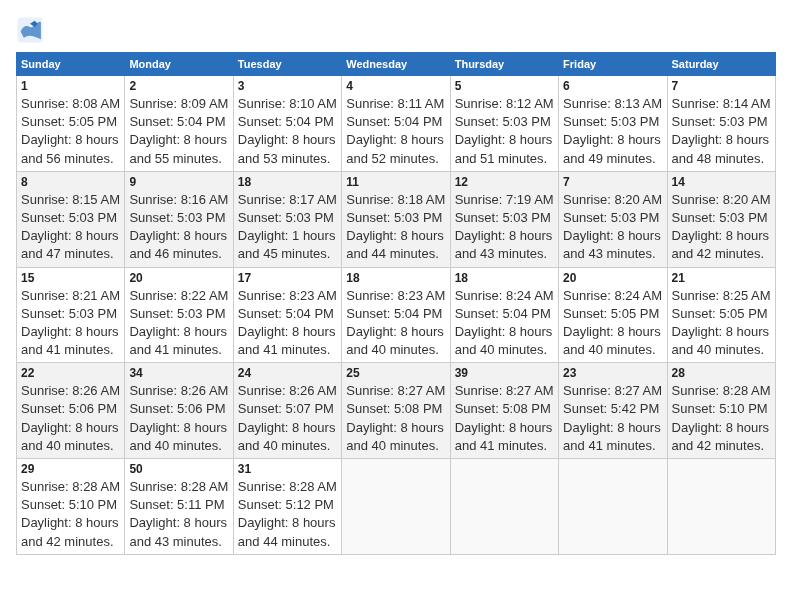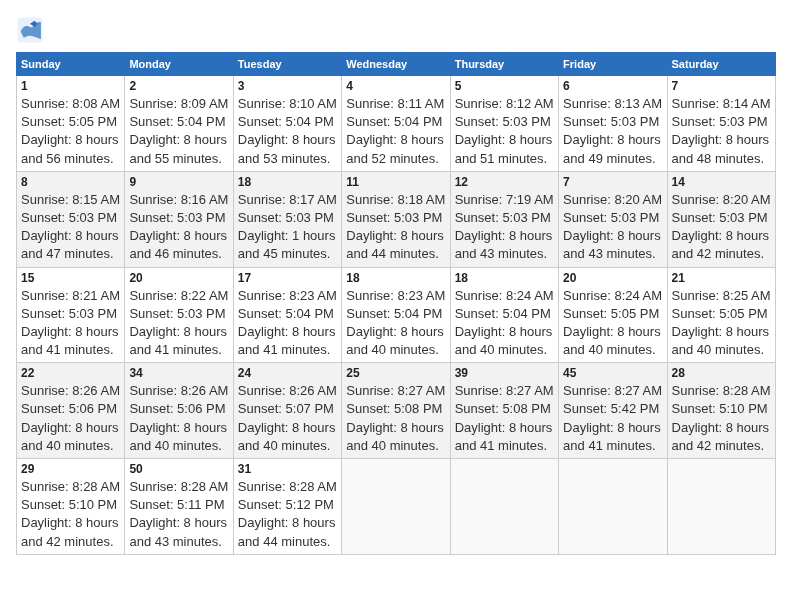--- a/index.html
+++ b/index.html
@@ -345,21 +345,21 @@
           </td>
           <td>
             <span class="day-num">39</span>
         <div class="day-info">
           <span>Sunrise: 8:27 AM</span><br>
           <span>Sunset: 5:08 PM</span><br>
           <span>Daylight: 8 hours and 41 minutes.</span>
         </div>
           </td>
           <td>
-            <span class="day-num">45</span>
+            <span class="day-num">23</span>
         <div class="day-info">
           <span>Sunrise: 8:27 AM</span><br>
           <span>Sunset: 5:42 PM</span><br>
           <span>Daylight: 8 hours and 41 minutes.</span>
         </div>
           </td>
           <td>
             <span class="day-num">28</span>
         <div class="day-info">
           <span>Sunrise: 8:28 AM</span><br>

